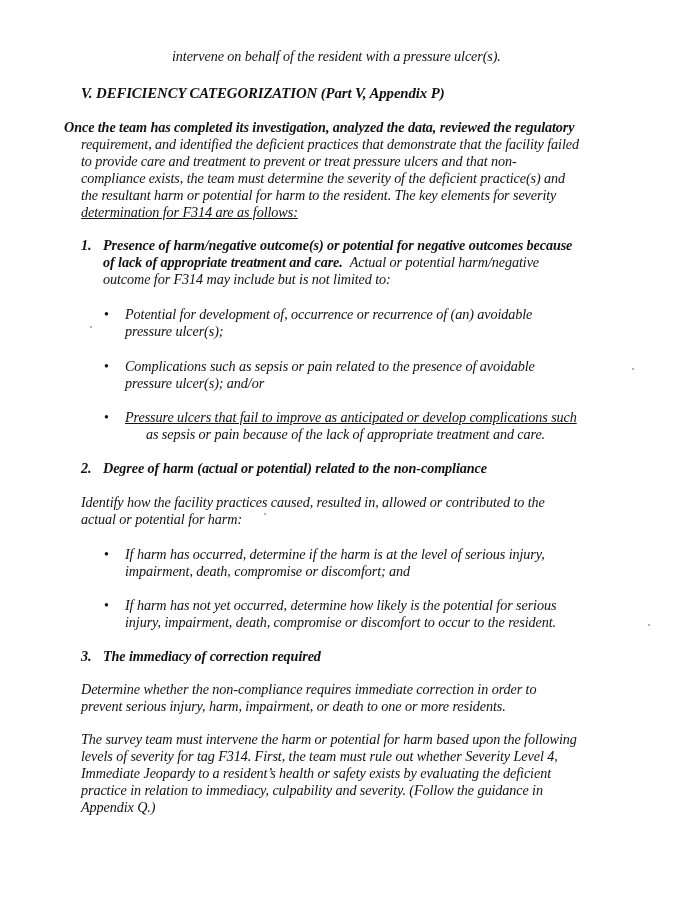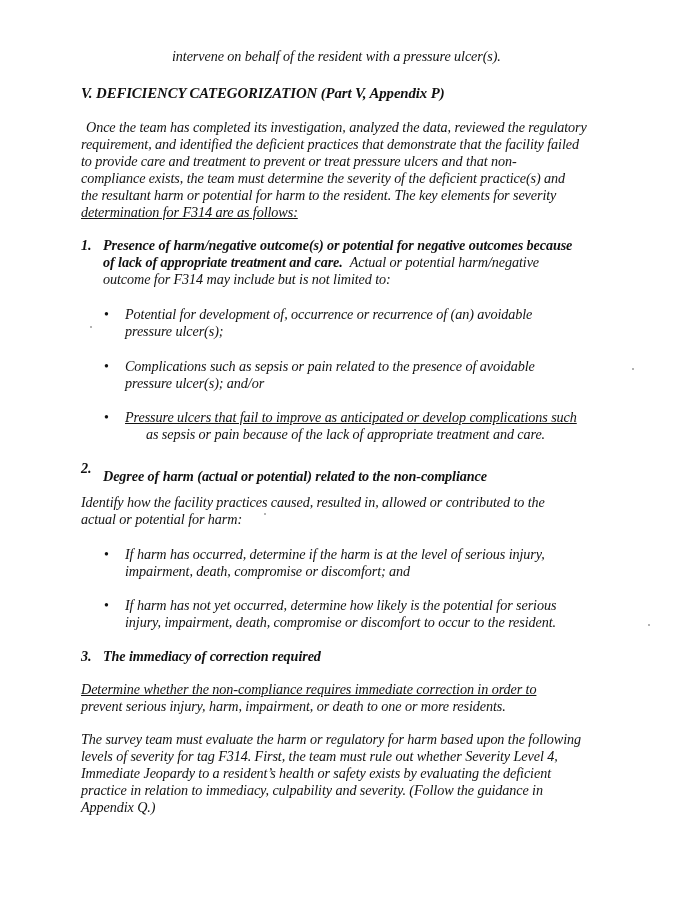--- a/index.html
+++ b/index.html
@@ -22,21 +22,21 @@
 </head>
 <body>
 
 <div class="page">
 
   <div class="ln" style="left:172px; top:48px;">intervene on behalf of the resident with a pressure ulcer(s).</div>
 
   <div class="ln b" style="left:81px; top:85px; font-size:14.8px;">V.  DEFICIENCY CATEGORIZATION (Part V, Appendix P)</div>
 
   <div>
-    <div class="ln" style="left:86px; top:119px;">Once the team has completed its investigation, analyzed the data, reviewed the regulatory</div>
+    <div class="ln" style="left:64px; top:119px;font-weight:bold;">Once the team has completed its investigation, analyzed the data, reviewed the regulatory</div>
     <div class="ln" style="left:81px; top:136px;">requirement, and identified the deficient practices that demonstrate that the facility failed</div>
     <div class="ln" style="left:81px; top:153px;">to provide care and treatment to prevent or treat pressure ulcers and that non-</div>
     <div class="ln" style="left:81px; top:170px;">compliance exists, the team must determine the severity of the deficient practice(s) and</div>
     <div class="ln" style="left:81px; top:187px;">the resultant harm or potential for harm to the resident. The key elements for severity</div>
     <div class="ln" style="left:81px; top:204px;text-decoration:underline;">determination for F314 are as follows:</div>
   </div>
 
   <div>
     <div class="ln b" style="left:81px; top:237px;">1.</div>
     <div class="ln b" style="left:103px; top:237px;">Presence of harm/negative outcome(s) or potential for negative outcomes because</div>
@@ -57,45 +57,45 @@
     </div>
     <div>
       <span class="bullet" style="left:104px; top:409px;">•</span>
       <div class="ln" style="left:125px; top:409px;text-decoration:underline;">Pressure ulcers that fail to improve as anticipated or develop complications such</div>
       <div class="ln" style="left:125px; top:426px;margin-left:21px;">as sepsis or pain because of the lack of appropriate treatment and care.</div>
     </div>
   </div>
 
   <div>
     <div class="ln b" style="left:81px; top:460px;">2.</div>
-    <div class="ln b" style="left:103px; top:460px;margin-top:8px;">Degree of harm (actual or potential) related to the non-compliance</div>
+    <div class="ln b" style="left:103px; top:460px;">Degree of harm (actual or potential) related to the non-compliance</div>
     <div class="ln" style="left:81px; top:494px;">Identify how the facility practices caused, resulted in, allowed or contributed to the</div>
     <div class="ln" style="left:81px; top:511px;">actual or potential for harm:</div>
 
     <div>
       <span class="bullet" style="left:104px; top:546px;">•</span>
       <div class="ln" style="left:125px; top:546px;">If harm has occurred, determine if the harm is at the level of serious injury,</div>
       <div class="ln" style="left:125px; top:563px;">impairment, death, compromise or discomfort; and</div>
     </div>
     <div>
       <span class="bullet" style="left:104px; top:597px;">•</span>
       <div class="ln" style="left:125px; top:597px;font-style:italic;">If harm has not yet occurred, determine how likely is the potential for serious</div>
       <div class="ln" style="left:125px; top:614px;">injury, impairment, death, compromise or discomfort to occur to the resident.</div>
     </div>
   </div>
 
   <div>
     <div class="ln b" style="left:81px; top:648px;">3.</div>
     <div class="ln b" style="left:103px; top:648px;">The immediacy of correction required</div>
-    <div class="ln" style="left:81px; top:681px;text-decoration:underline;">Determine whether the non-compliance requires immediate correction in order to</div>
+    <div class="ln" style="left:81px; top:681px;">Determine whether the non-compliance requires immediate correction in order to</div>
     <div class="ln" style="left:81px; top:698px;">prevent serious injury, harm, impairment, or death to one or more residents.</div>
   </div>
 
   <div>
-    <div class="ln" style="left:81px; top:731px;">The survey team must evaluate the harm or regulatory for harm based upon the following</div>
+    <div class="ln" style="left:81px; top:731px;">The survey team must intervene the harm or potential for harm based upon the following</div>
     <div class="ln" style="left:81px; top:748px;">levels of severity for tag F314.  First, the team must rule out whether Severity Level 4,</div>
     <div class="ln" style="left:81px; top:765px;">Immediate Jeopardy to a resident’s health or safety exists by evaluating the deficient</div>
     <div class="ln" style="left:81px; top:782px;">practice in relation to immediacy, culpability and severity.  (Follow the guidance in</div>
     <div class="ln" style="left:81px; top:799px;">Appendix Q.)</div>
   </div>
 
   <span class="speck" style="left:90px; top:326px;"></span>
   <span class="speck" style="left:632px; top:368px;"></span>
   <span class="speck" style="left:648px; top:624px;"></span>
   <span class="speck" style="left:264px; top:513px;"></span>

